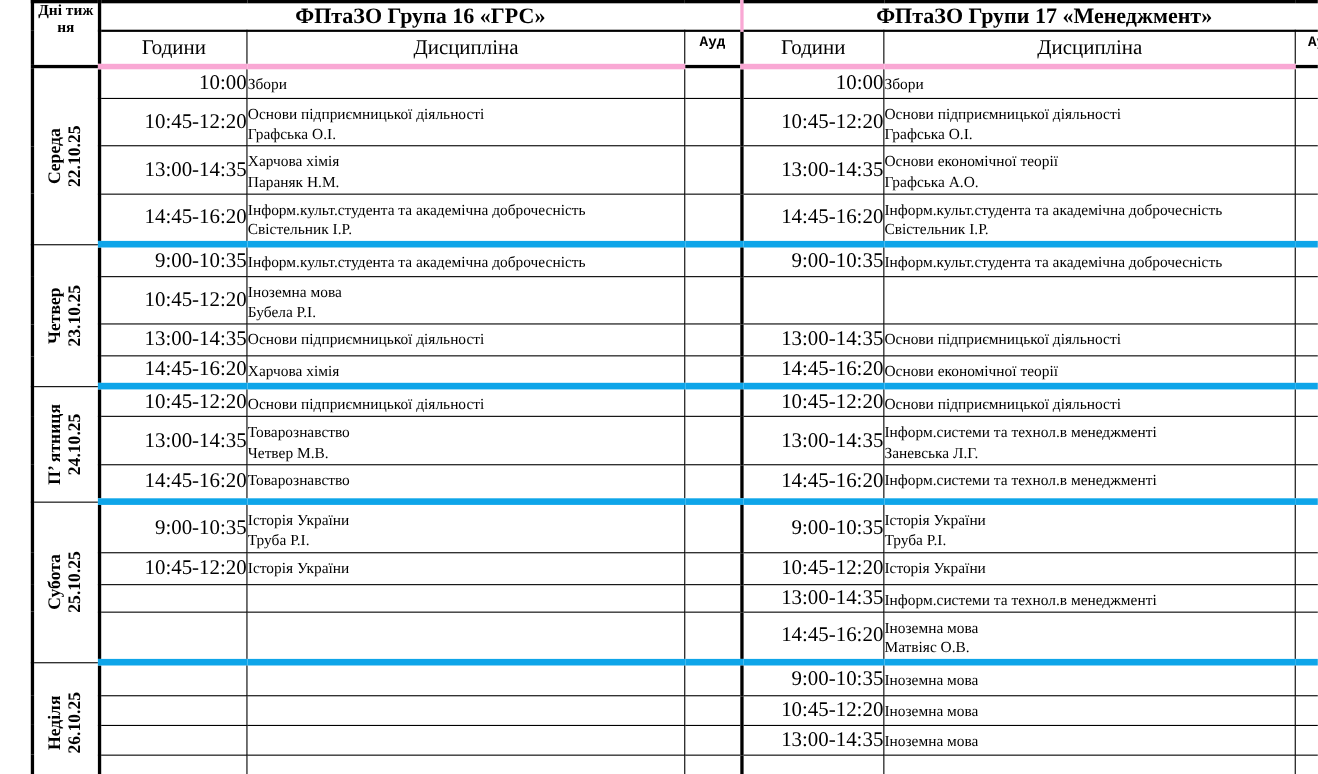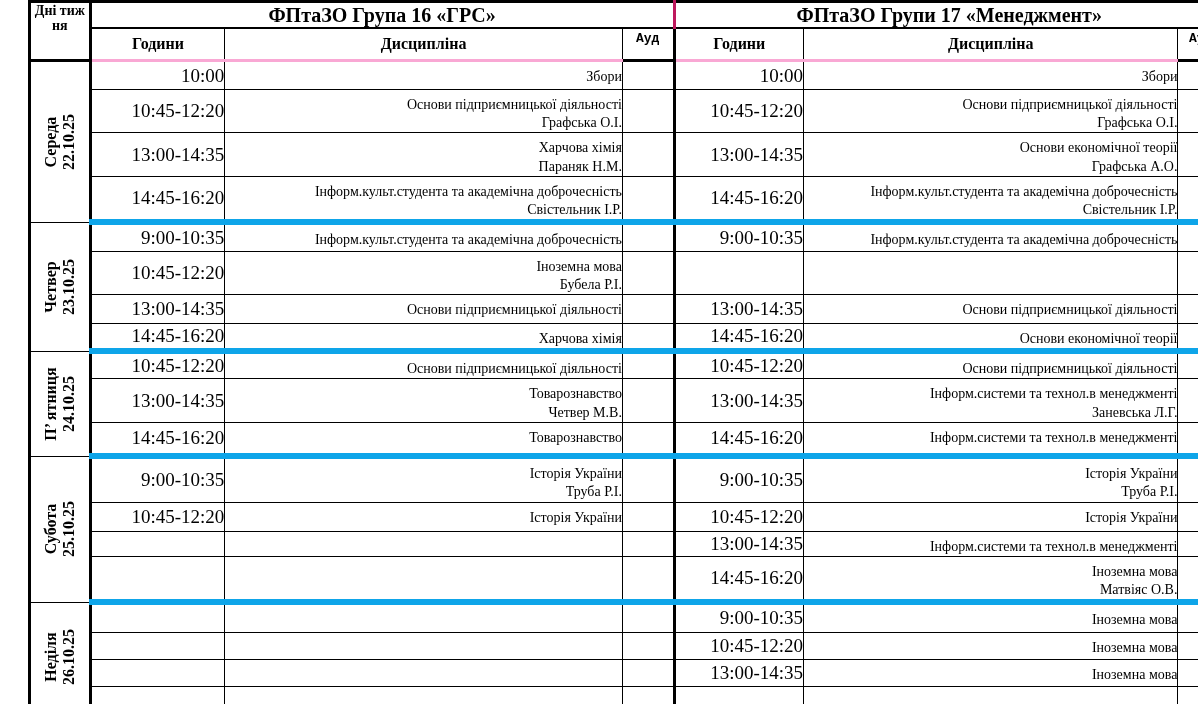--- a/index.html
+++ b/index.html
@@ -3,32 +3,32 @@
 <meta charset="utf-8">
 <style>
   html, body { margin:0; padding:0; background:#ffffff; color:#000; }
   body { font-family:"Liberation Serif", serif; width:1198px; }
   table.schedule { border-collapse:collapse; table-layout:fixed; width:1198px; border:3px solid #000;margin-left:28px; }
   th, td { border:1px solid #000; padding:0; overflow:hidden; }
 
   th.day-corner { border-right:3px solid #000; border-bottom:3px solid #000;
                   font-size:14px; font-weight:bold; line-height:1.05; vertical-align:top; padding-top:1px; }
   th.title { font-size:20px; font-weight:bold; border-bottom:2px solid #000; height:24px; }
-  th.title.g16 { border-right:3px solid #be185d; }
-  th.colhead { font-size:16px; font-weight:bold; border-bottom:3px solid #f9a8d4; height:28px; }
+  th.title.g16 { border-right:3px solid #f9a8d4; }
+  th.colhead { font-size:19px; font-weight:normal; border-bottom:5px solid #f9a8d4; height:28px; }
   th.audhead { font-size:13px; font-weight:bold; border-bottom:3px solid #000; vertical-align:top; padding-top:2px;font-family:Liberation Mono, monospace; }
   th.audhead.g16 { border-right:3px solid #000; }
 
   td.day { border-right:3px solid #000; position:relative; }
   .day-rot { position:absolute; top:50%; left:50%;
              transform:translate(-50%,-50%) rotate(-90deg);
              white-space:nowrap; text-align:center;
              font-weight:bold; font-size:16px; line-height:1.15; }
   td.time { font-size:19px; text-align:right; vertical-align:middle; }
-  td.subj { font-size:14px; text-align:right; vertical-align:top; padding-top:6px; line-height:1.3; }
+  td.subj { font-size:14px; text-align:left; vertical-align:top; padding-top:6px; line-height:1.3; }
   td.aud16 { border-right:3px solid #000; }
   tr.block-end td { border-bottom:6px solid #0ea5e9; }
 </style>
 </head>
 <body>
 
 <table class="schedule">
   <colgroup>
     <col style="width:60px">
       <col style="width:133px">

